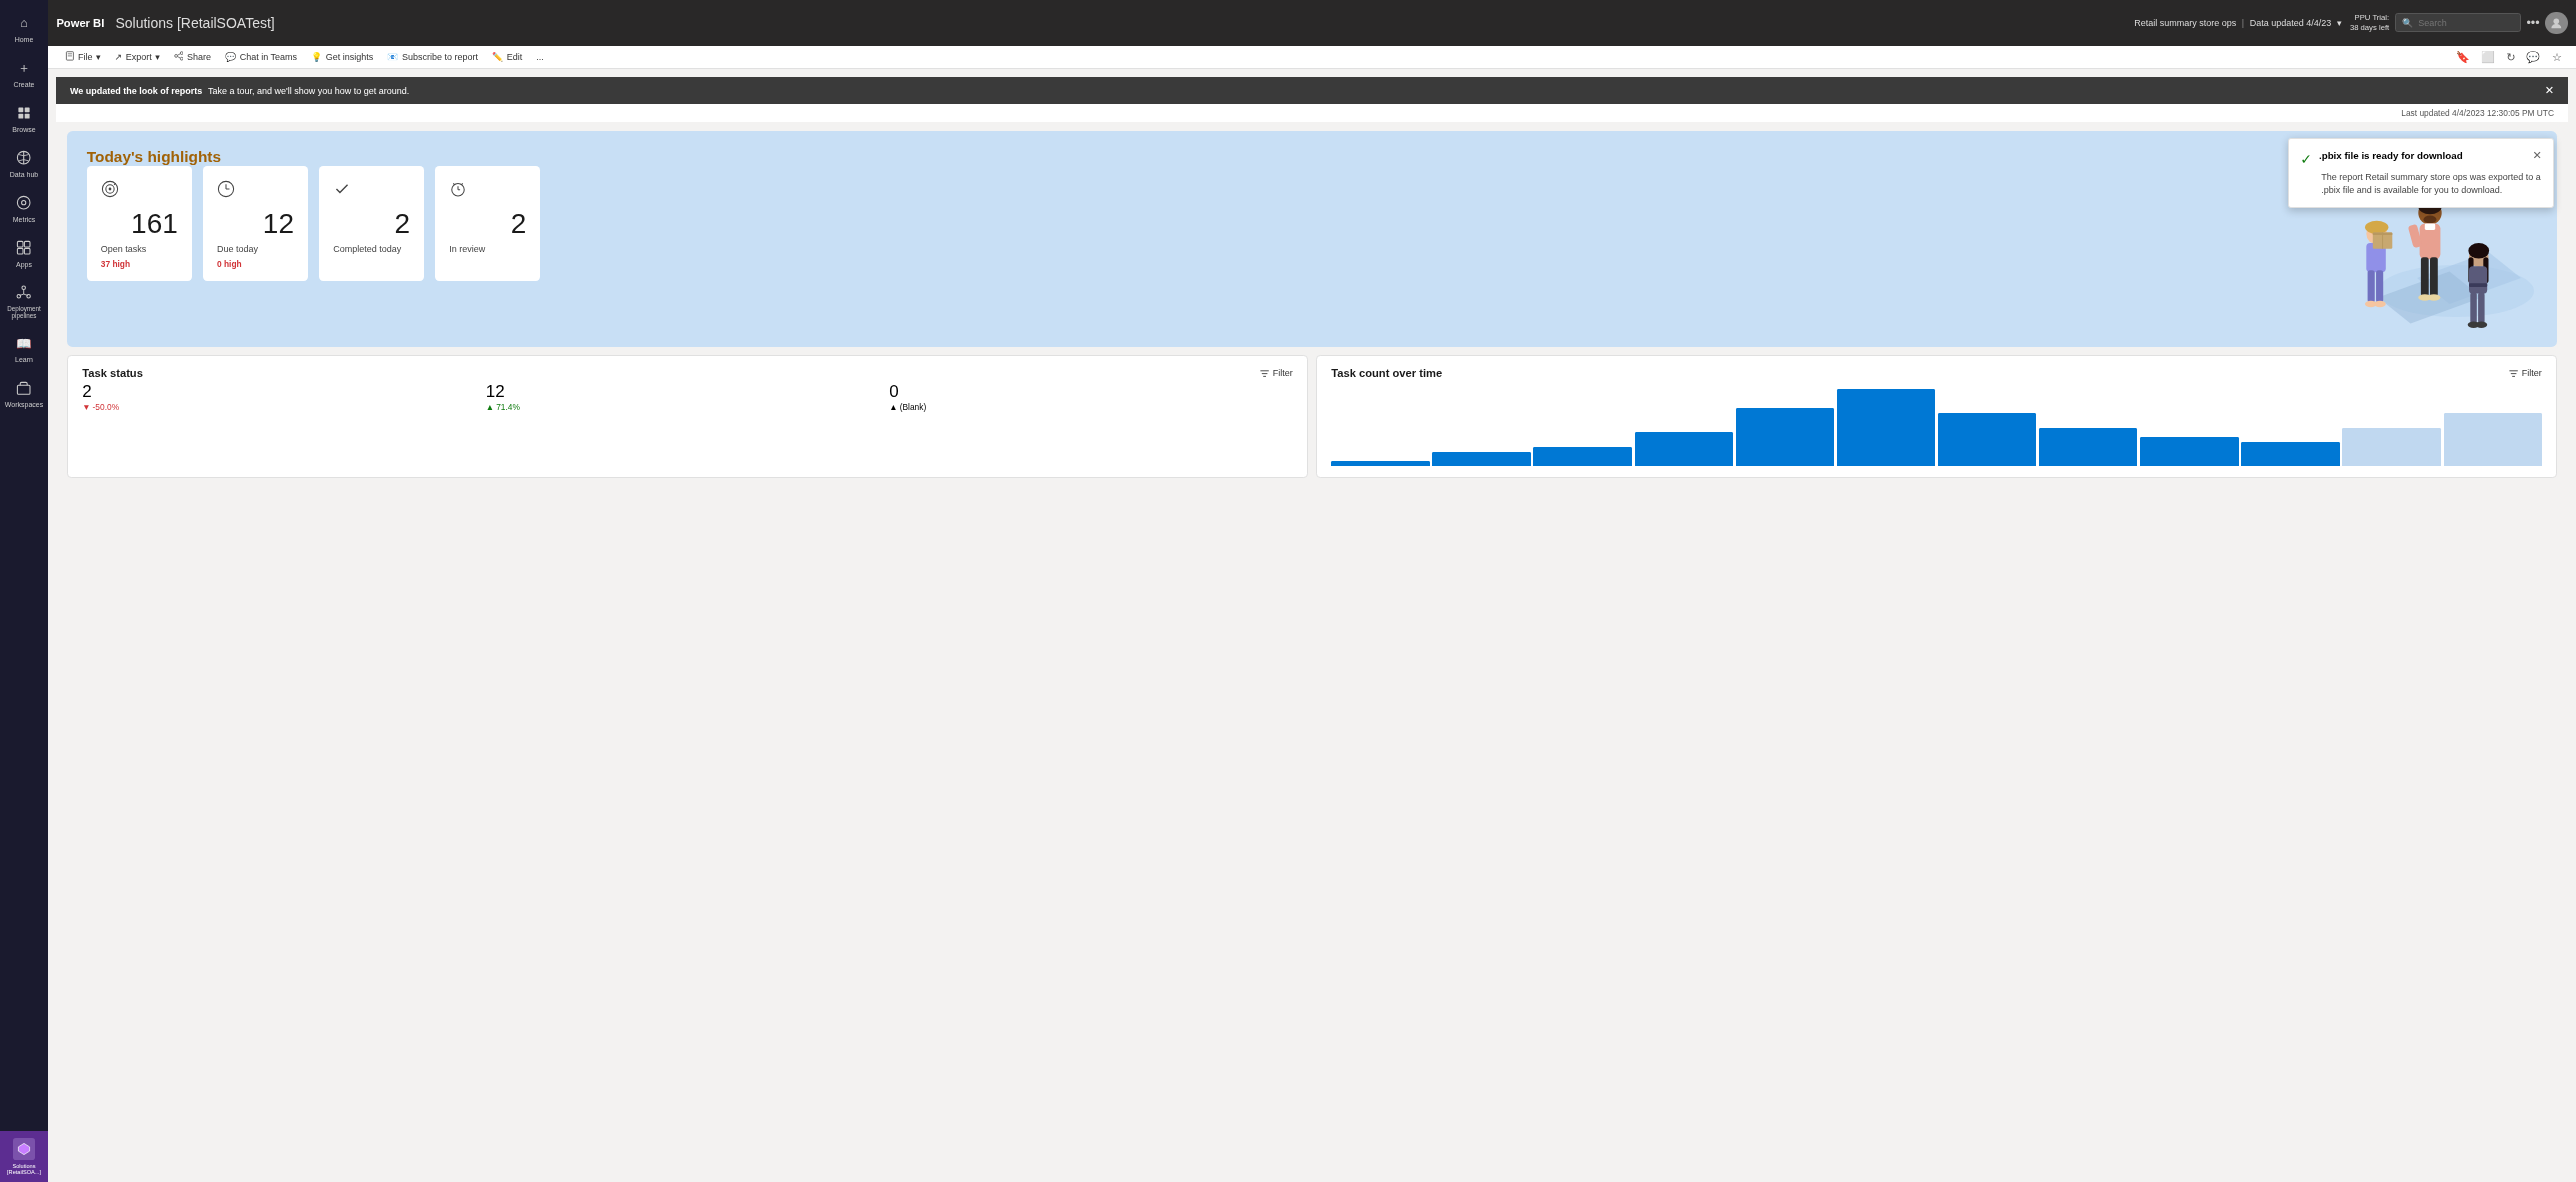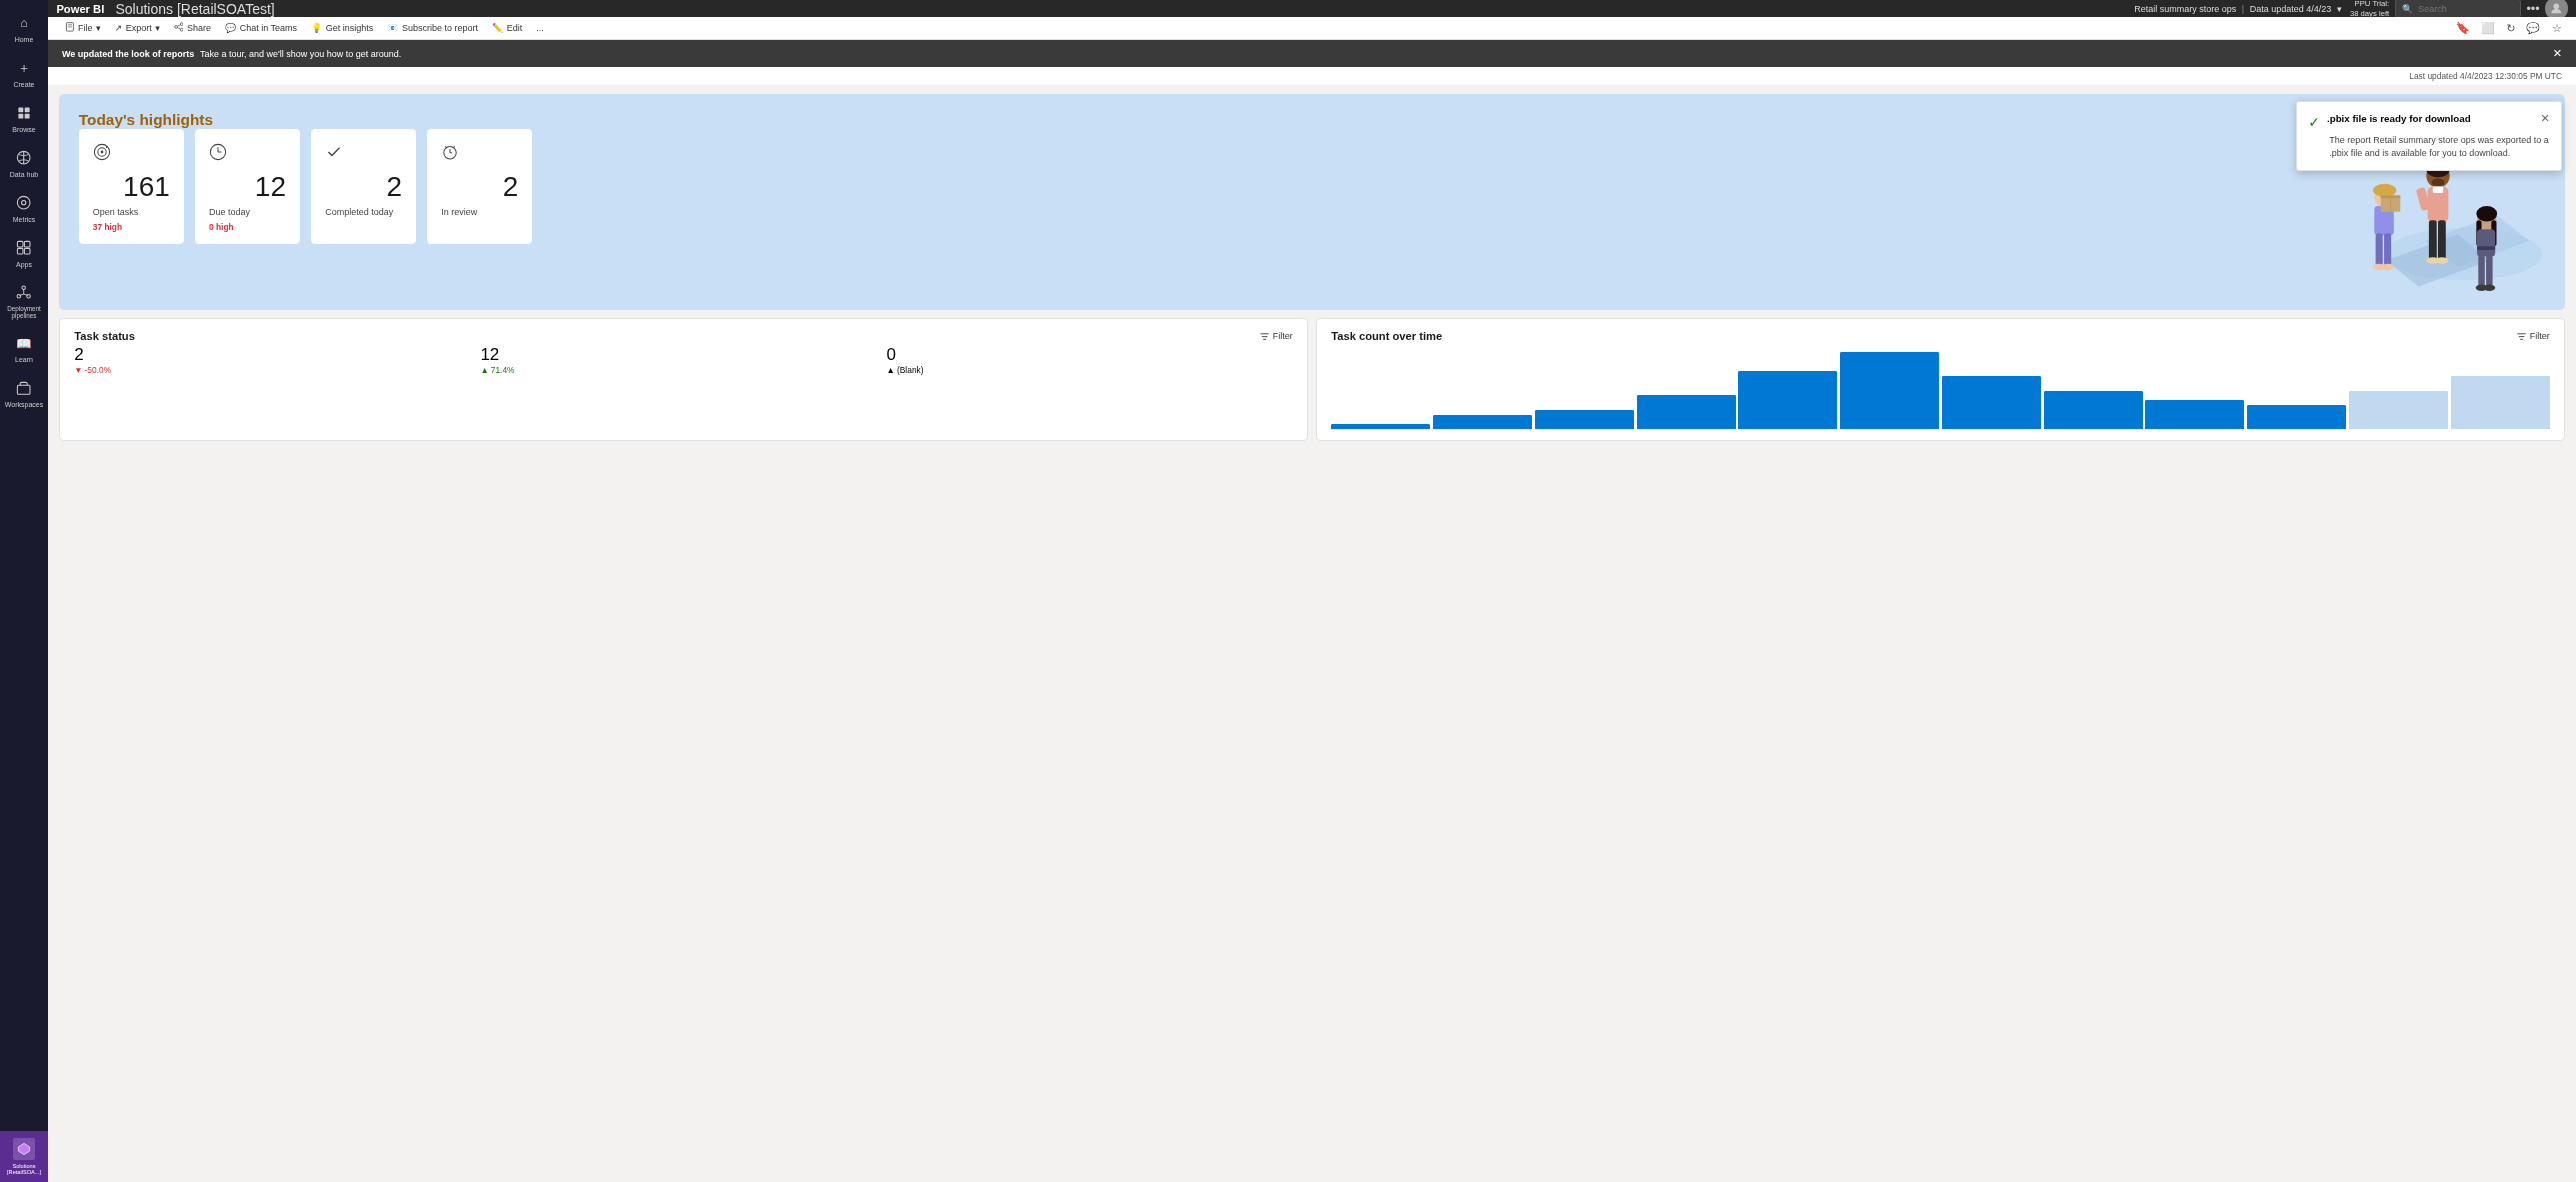--- a/index.html
+++ b/index.html
@@ -55,21 +55,21 @@
       overflow: hidden;
     }
 
     
     .topbar {
       background: #292828;
       color: #fff;
       display: flex;
       align-items: center;
       padding: 0 8.4px;
-      height: 17px;
+      height: 46px;
       flex-shrink: 0;
       gap: 8.4px;
     }
     .topbar-logo {
       font-weight: 700;
       font-size: 11.2px;
       color: #fff;
       margin-right: 2.8px;
     }
     .topbar-workspace {
@@ -211,21 +211,21 @@
       cursor: pointer;
       font-size: 11.2px;
       color: #666;
       line-height: 1;
     }
 
     
     .report-area {
       flex: 1;
       overflow-y: auto;
-      padding: 0;
+      padding: 8px;
       position: relative;
     }
 
     
     .last-updated {
       text-align: right;
       font-size: 8.4px;
       color: #555;
       padding: 4.2px 14px;
       background: #fff;

